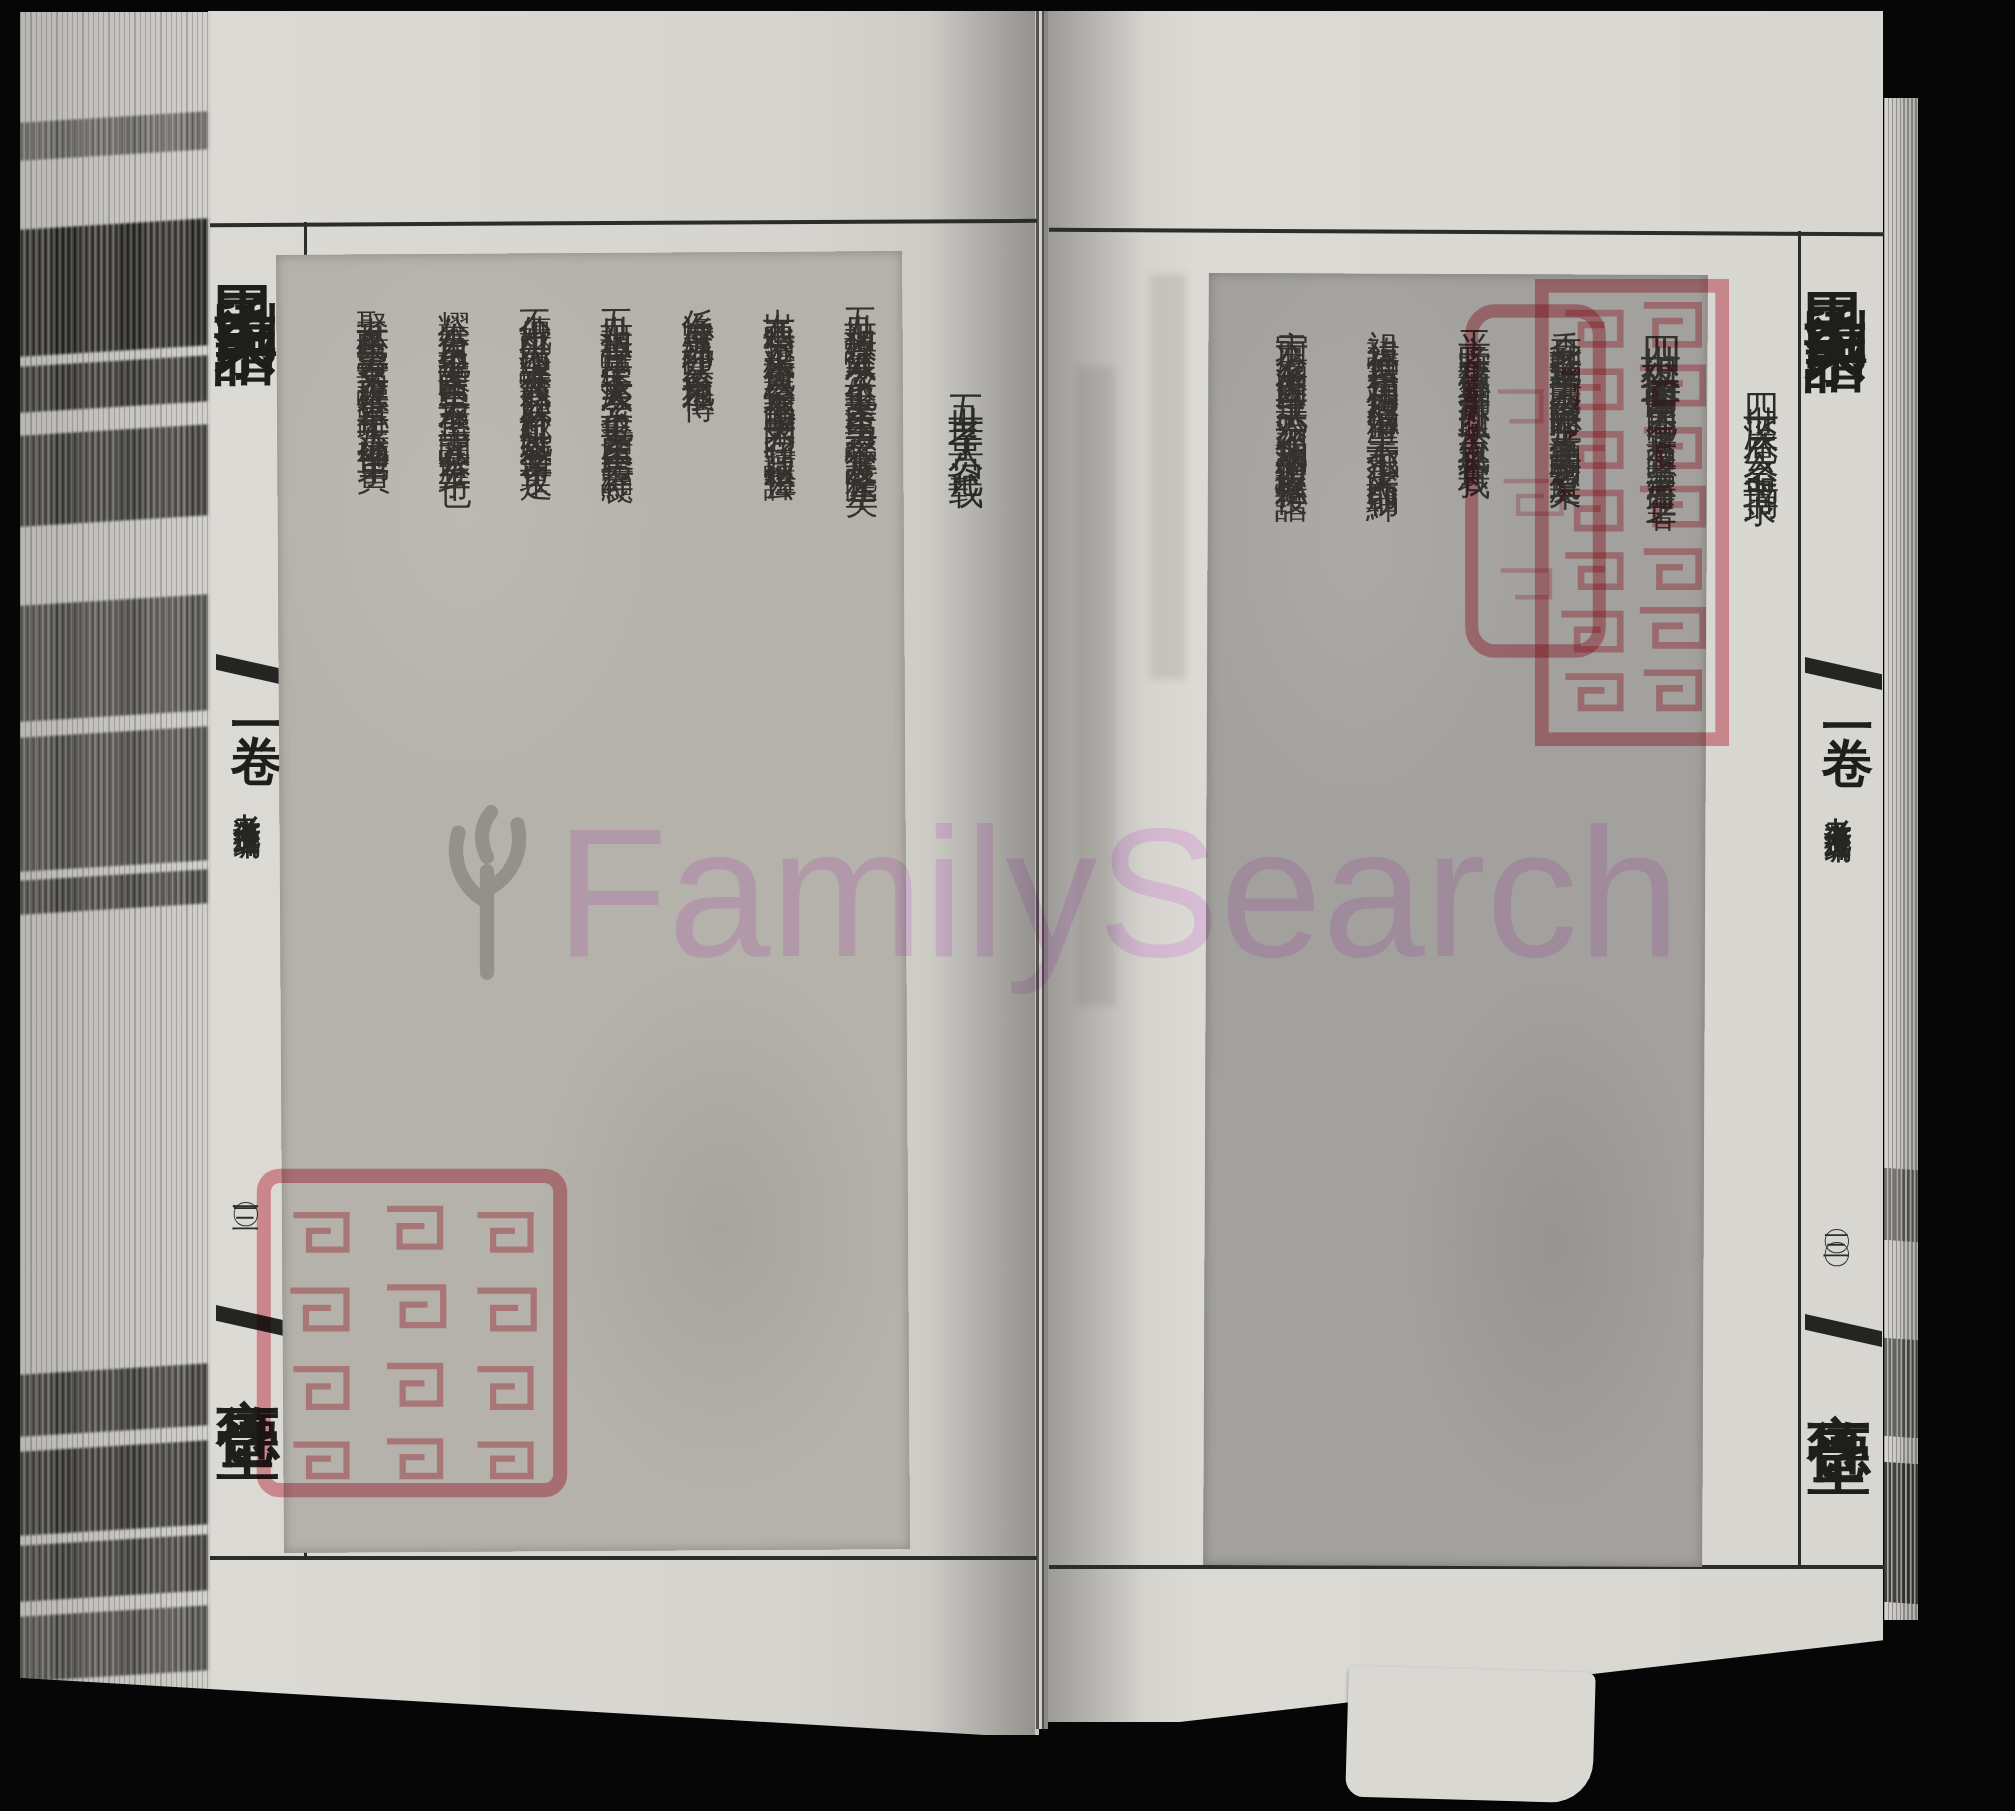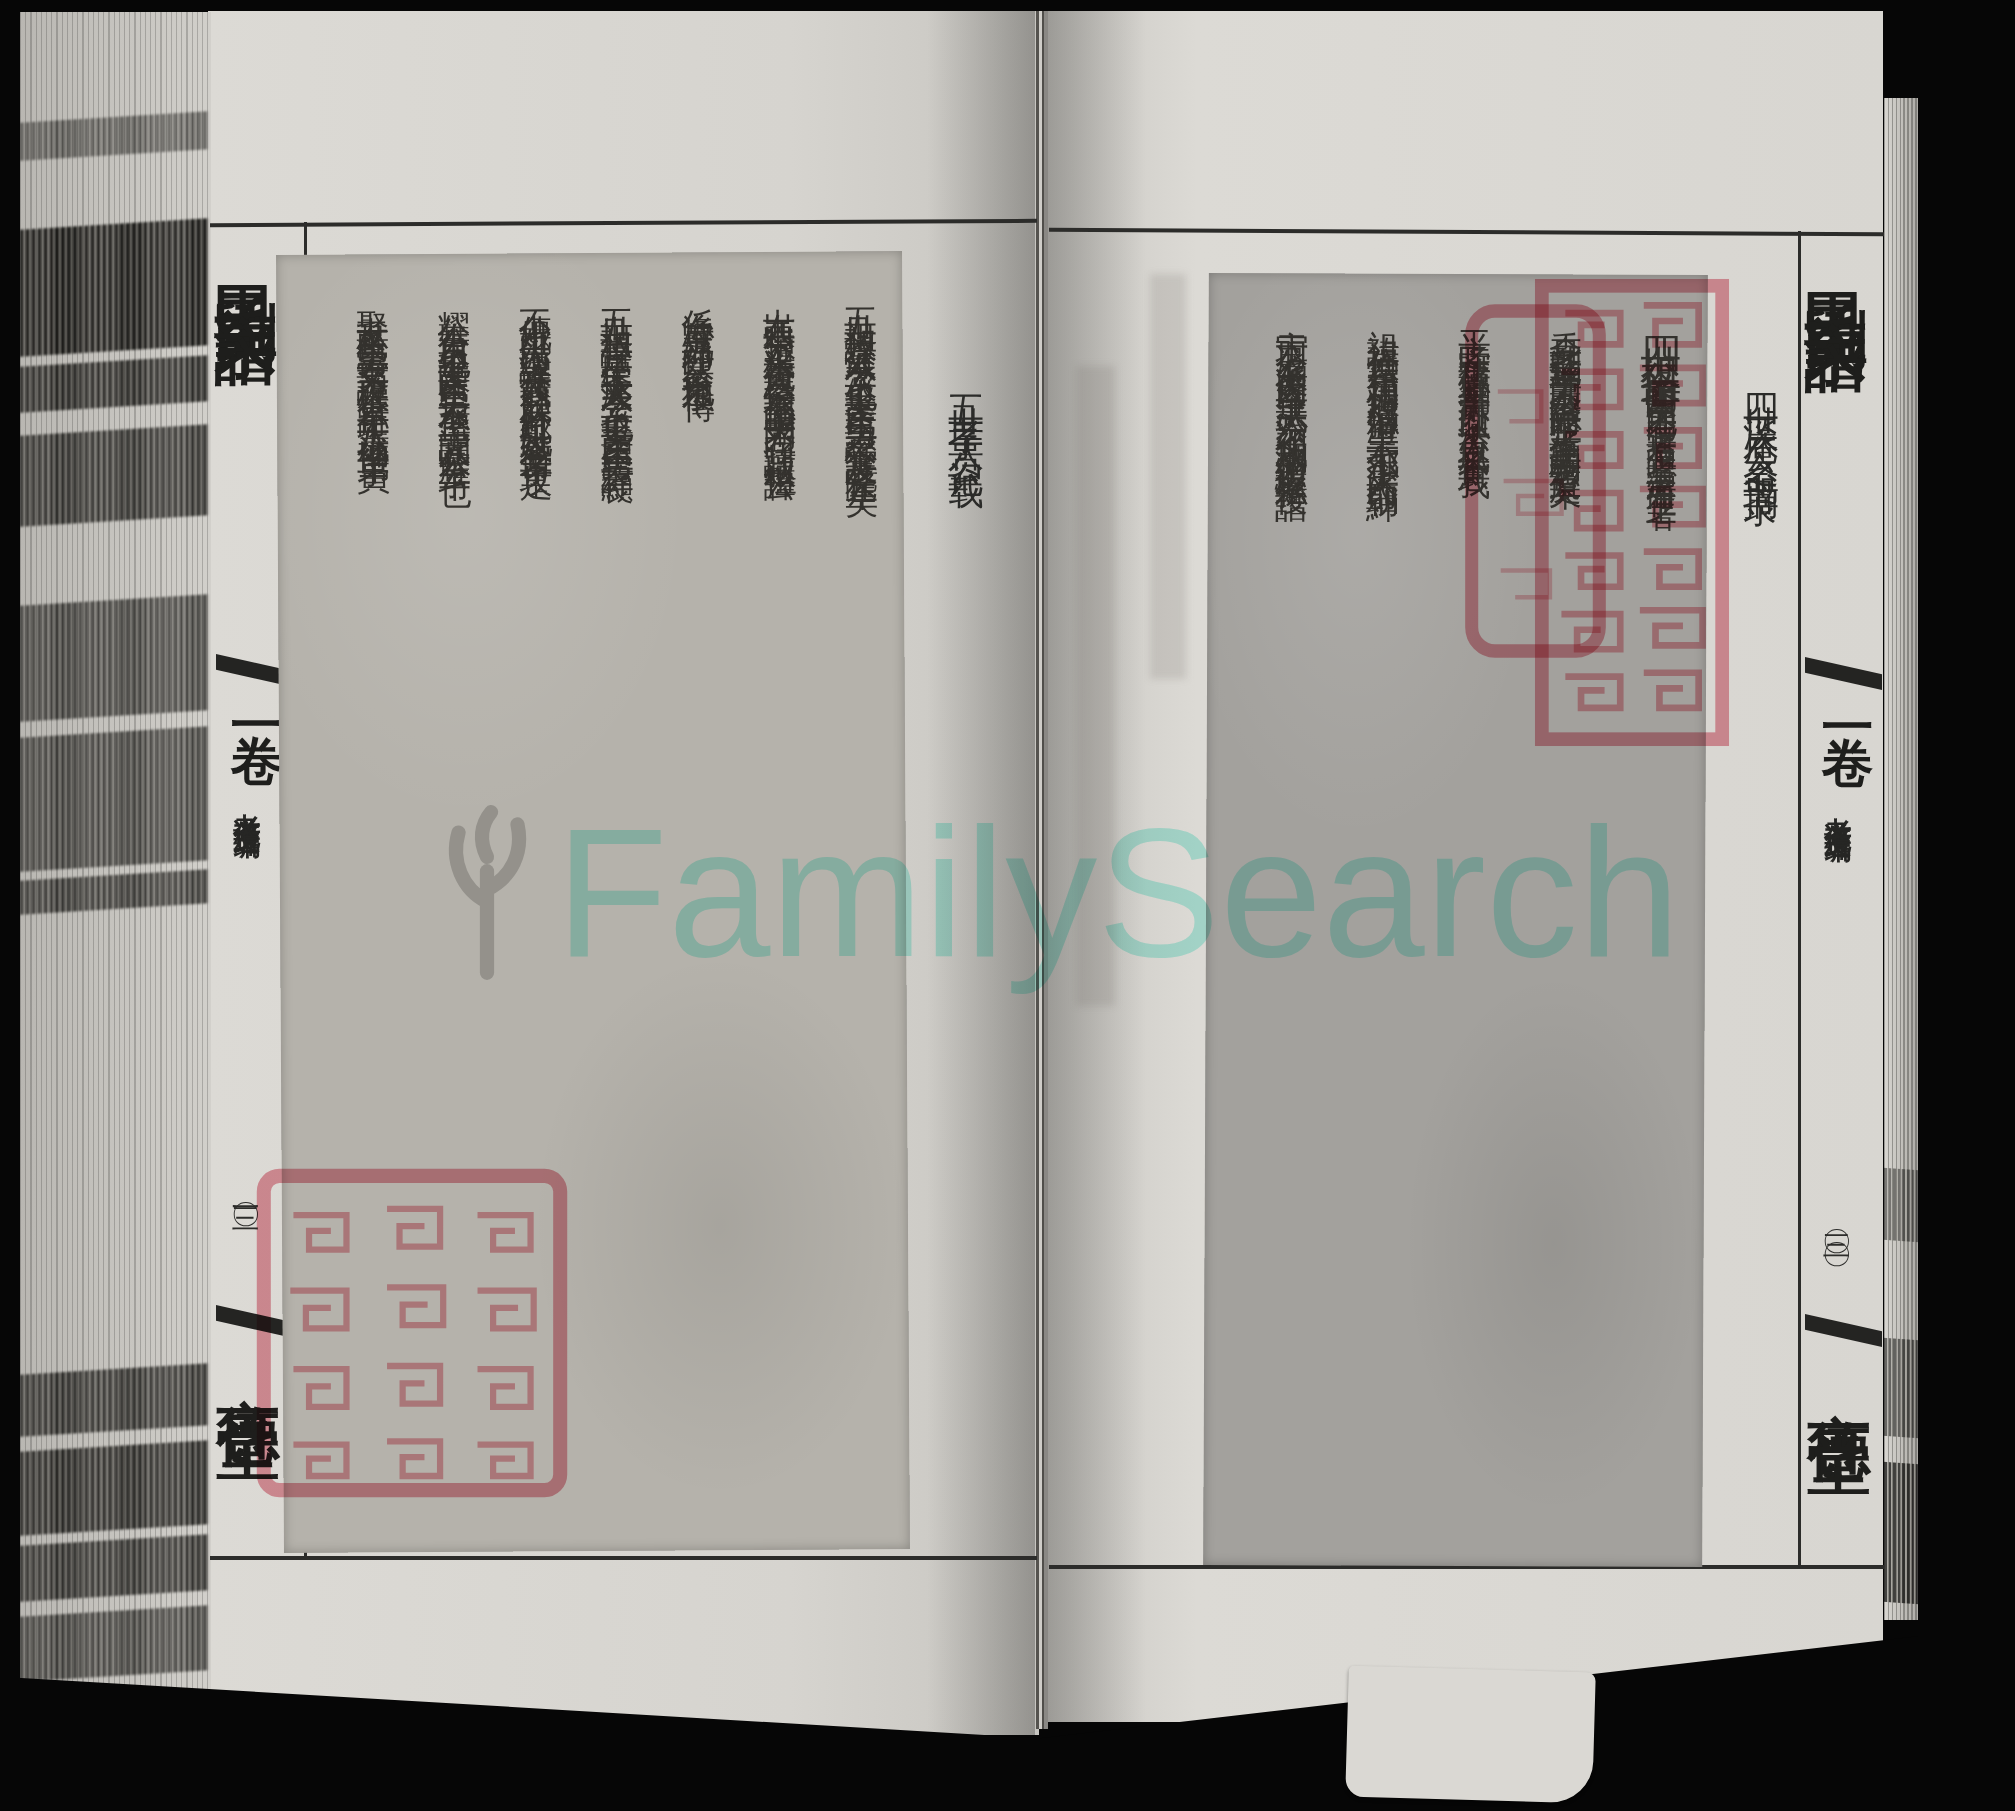--- a/index.html
+++ b/index.html
@@ -70,21 +70,21 @@
   
   .ghost{background:rgba(110,108,102,.18);filter:blur(3.9px);}
 
   
   .seal{mix-blend-mode:multiply;opacity:.85;}
 
   
   #watermark{left:425px;top:800px;display:flex;align-items:flex-start;gap:6.5px;
     mix-blend-mode:multiply;opacity:.42;pointer-events:none;}
   #watermark .wm-text{font-family:"Liberation Sans","DejaVu Sans",sans-serif;
-    font-size:184px;font-weight:500;color:#5eead4;letter-spacing:0;line-height:1;}
+    font-size:184px;font-weight:500;color:#f0abfc;letter-spacing:0;line-height:1;}
 
   
   .carve{background:#060606;}
   #carve-left{left:0px;top:1607px;width:1040px;height:205px;
     clip-path:polygon(0 34%,100% 64%,100% 100%,0 100%);}
   #carve-right{left:1040px;top:1607px;width:882px;height:205px;
     clip-path:polygon(0 64%,100% 14%,100% 100%,0 100%);}
   #corner-flap{left:1347px;top:1669px;width:247px;height:131px;background:#dad8d3;
     border-radius:5.2px 9.1px 42px 18.3px;transform:rotate(1.6deg);
     box-shadow:0 2px 3.9px rgba(0,0,0,.4);}

